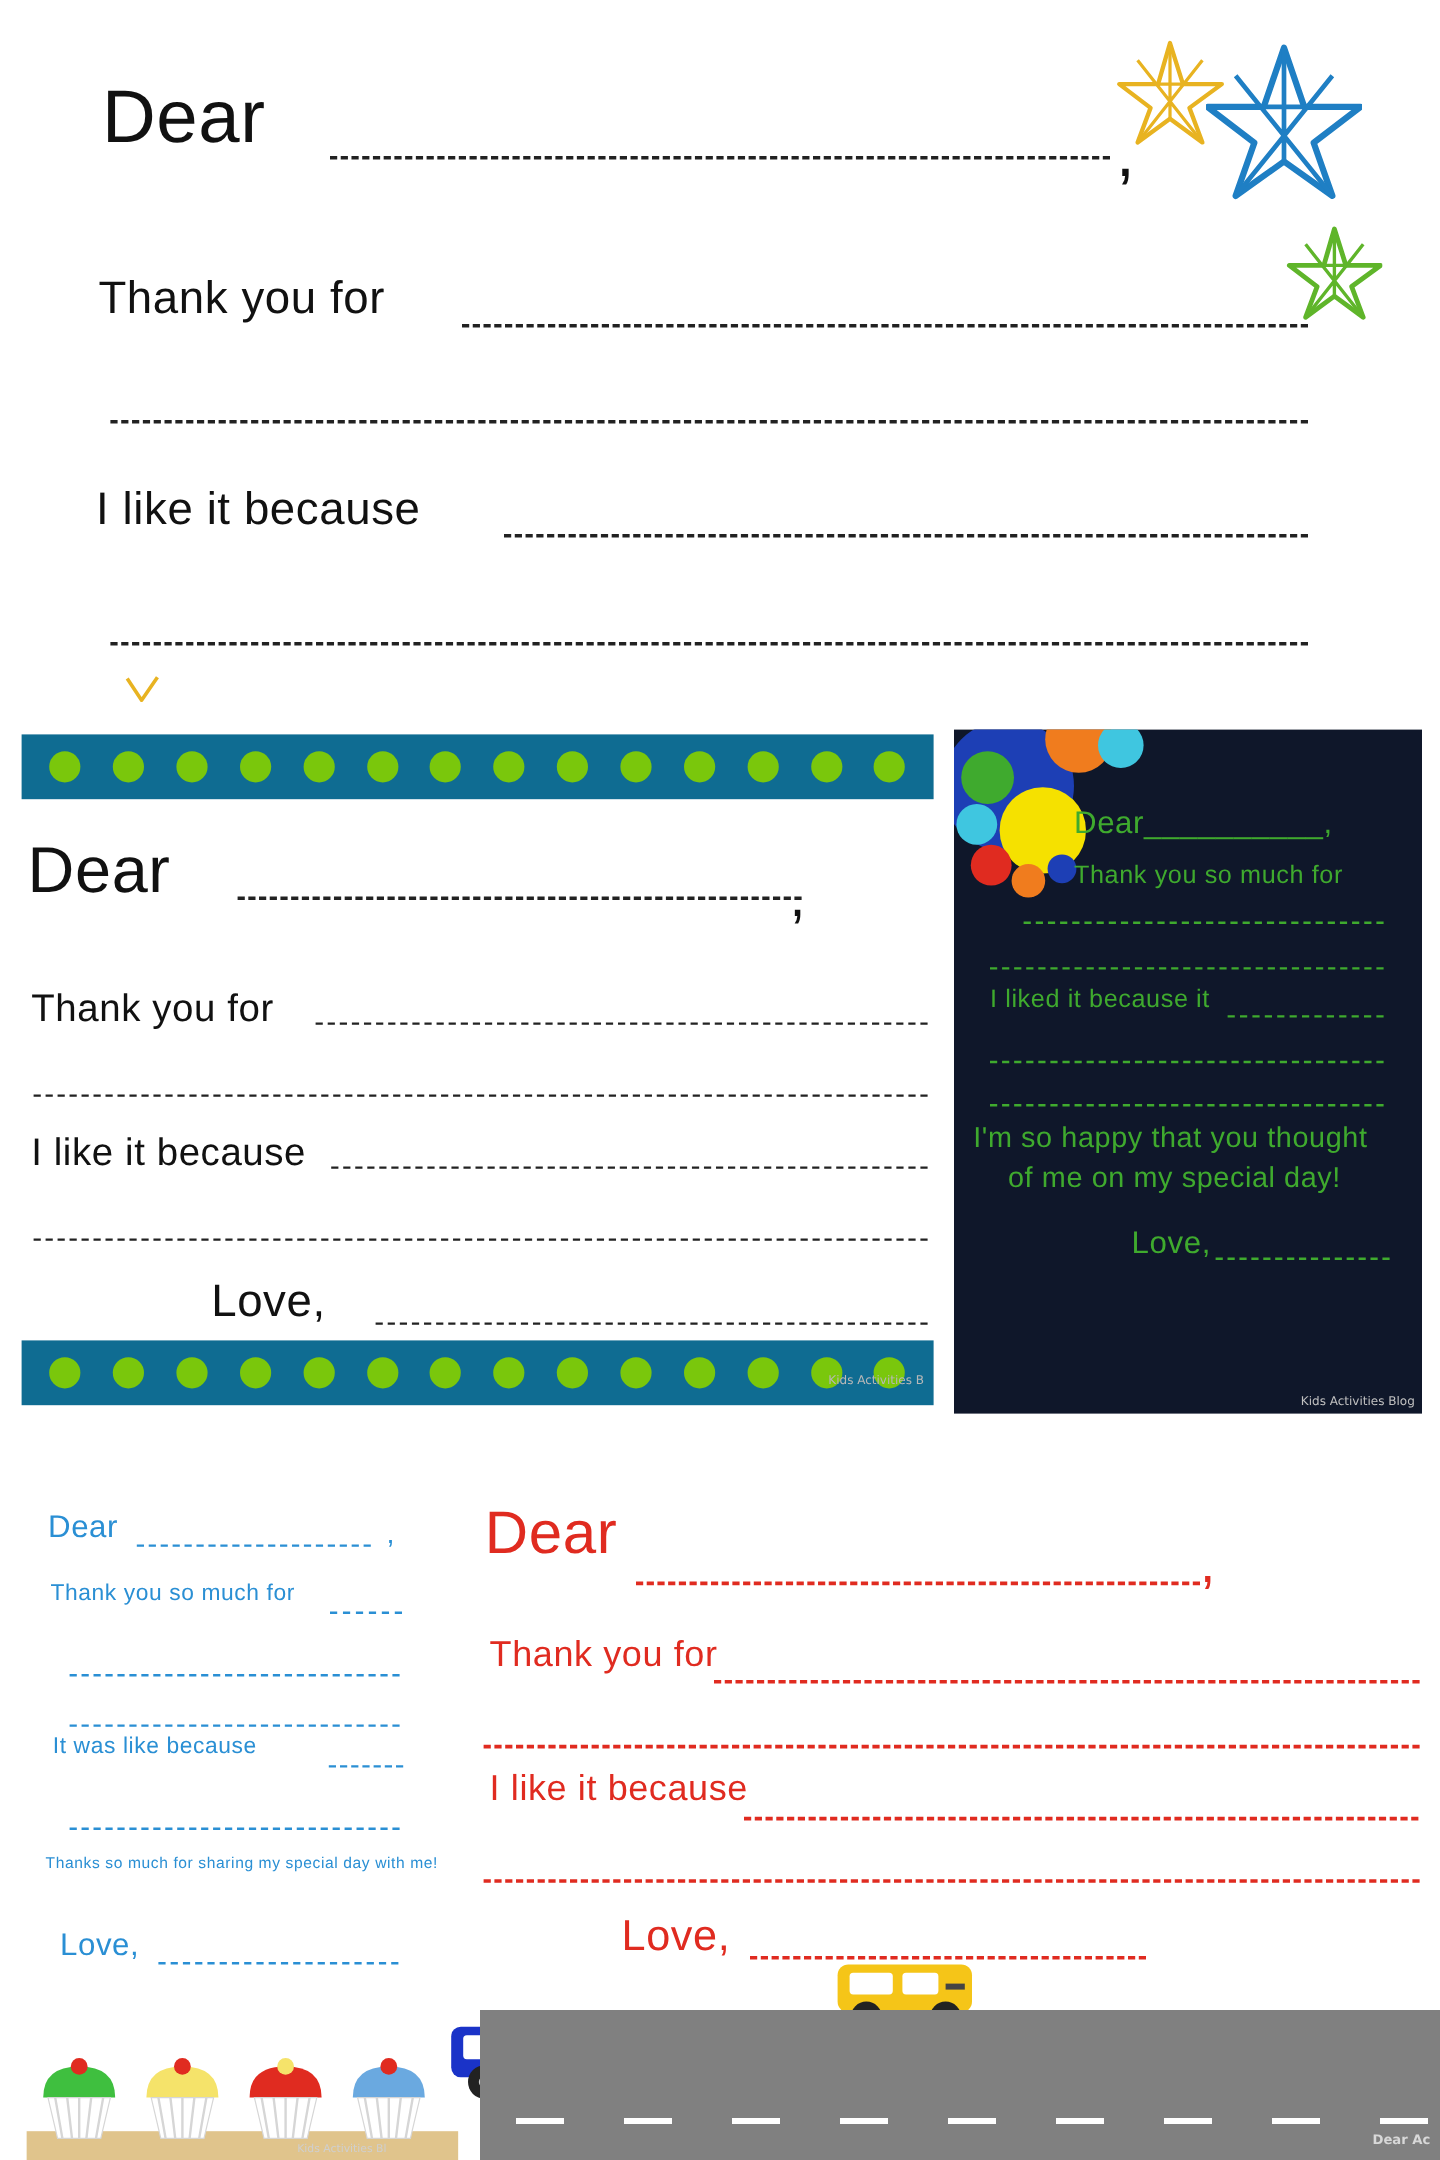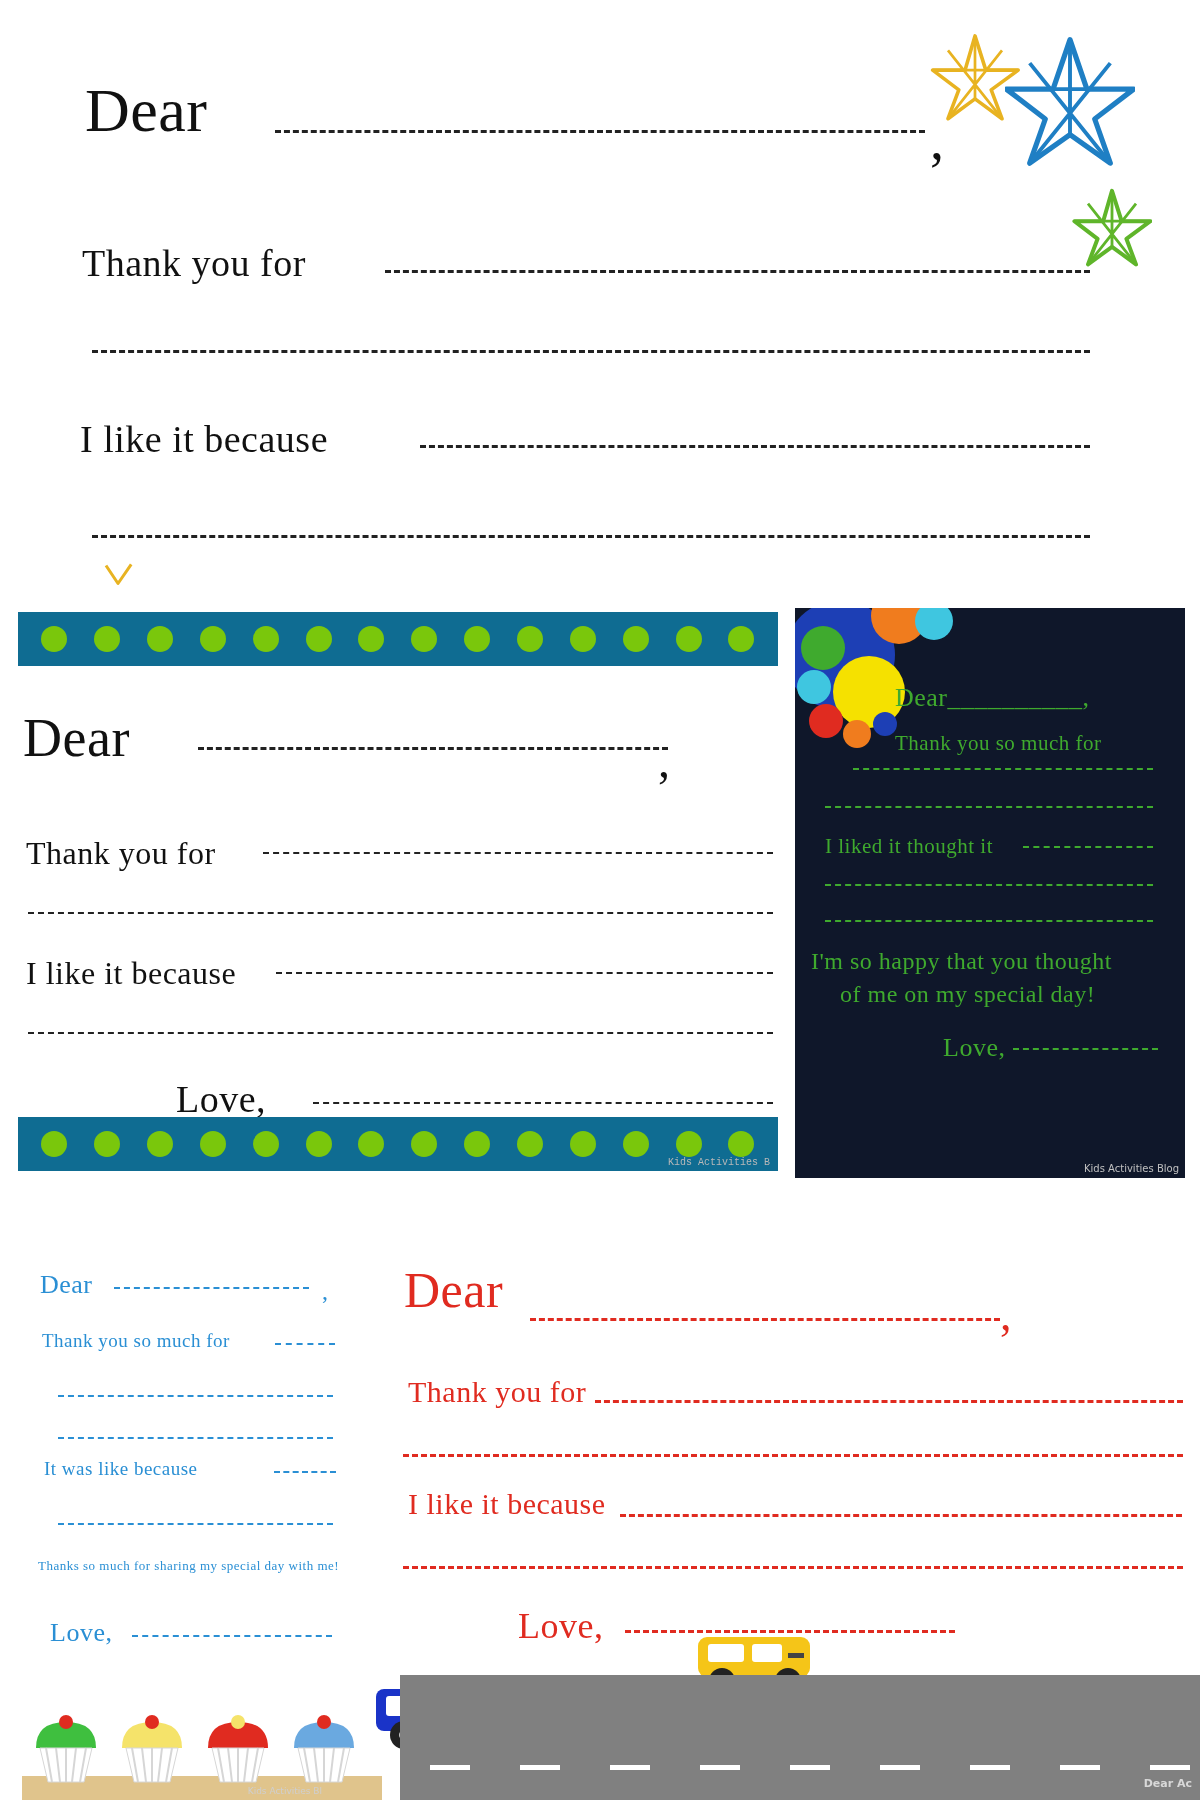--- a/index.html
+++ b/index.html
@@ -17,24 +17,23 @@
   .page {
     position: absolute;
     top: 0; left: 0;
     width: 1200px;
     height: 1800px;
     background: #ffffff;
   }
 
   
   .hand {
-    font-family: Liberation Serif, serif;
+    font-family: Liberation Sans, sans-serif;
     font-weight: 400;
     letter-spacing: 0.5px;
-    margin-top: 13px;
   }
 
   
   .dline {
     position: absolute;
     border-bottom: 3px dashed #222;
     height: 0;
   }
   .dline.thin { border-bottom-width: 2px; }
 
@@ -118,21 +117,21 @@
     border-radius: 50%;
     display: block;
   }
   #c3-dear { left: 100px; top: 62px; font-size: 26px; }
   #c3-thank { left: 100px; top: 110px; font-size: 21px; }
   #c3-liked { left: 30px; top: 213px; font-size: 21px; }
   #c3-happy1 { left: 16px; top: 327px; font-size: 24px; }
   #c3-happy2 { left: 45px; top: 360px; font-size: 24px; }
   #c3-love { left: 148px; top: 412px; font-size: 26px; }
   #c3-credit { right: 6px; bottom: 4px; font-size: 9px; color: #b9b9b9; }
-  #c2-credit { position:absolute; right: 8px; bottom: 4px; font-size: 10px; color: #b8b8b8; font-family: Liberation Mono, monospace; }
+  #c2-credit { position:absolute; right: 8px; bottom: 16px; font-size: 10px; color: #b8b8b8; }
 
   
   #card4 {
     position: absolute;
     left: 22px; top: 1235px;
     width: 360px; height: 565px;
     background: #fff;
   }
   #card4 .lbl {
     position: absolute;
@@ -295,21 +294,21 @@
       <i style="left:14px; top:96px; width:34px; height:34px; background:#e02b20;"></i>
       <i style="left:48px; top:112px; width:28px; height:28px; background:#f07c1e;"></i>
       <i style="left:78px; top:104px; width:24px; height:24px; background:#1d3fb5;"></i>
     </div>
 
     <div class="lbl hand" id="c3-dear">Dear__________,</div>
     <div class="lbl hand" id="c3-thank">Thank you so much for</div>
     <div class="gline" style="left:58px; top:160px; width:300px;"></div>
     <div class="gline" style="left:30px; top:198px; width:328px;"></div>
 
-    <div class="lbl hand" id="c3-liked">I liked it thought it</div>
+    <div class="lbl hand" id="c3-liked">I liked it because it</div>
     <div class="gline" style="left:228px; top:238px; width:130px;"></div>
     <div class="gline" style="left:30px; top:276px; width:328px;"></div>
     <div class="gline" style="left:30px; top:312px; width:328px;"></div>
 
     <div class="lbl hand" id="c3-happy2">of me on my special day!</div>
     <div class="lbl hand" id="c3-happy1">I'm so happy that you thought</div>
 
     <div class="lbl hand" id="c3-love">Love,</div>
     <div class="gline" style="left:218px; top:440px; width:145px;"></div>
 

